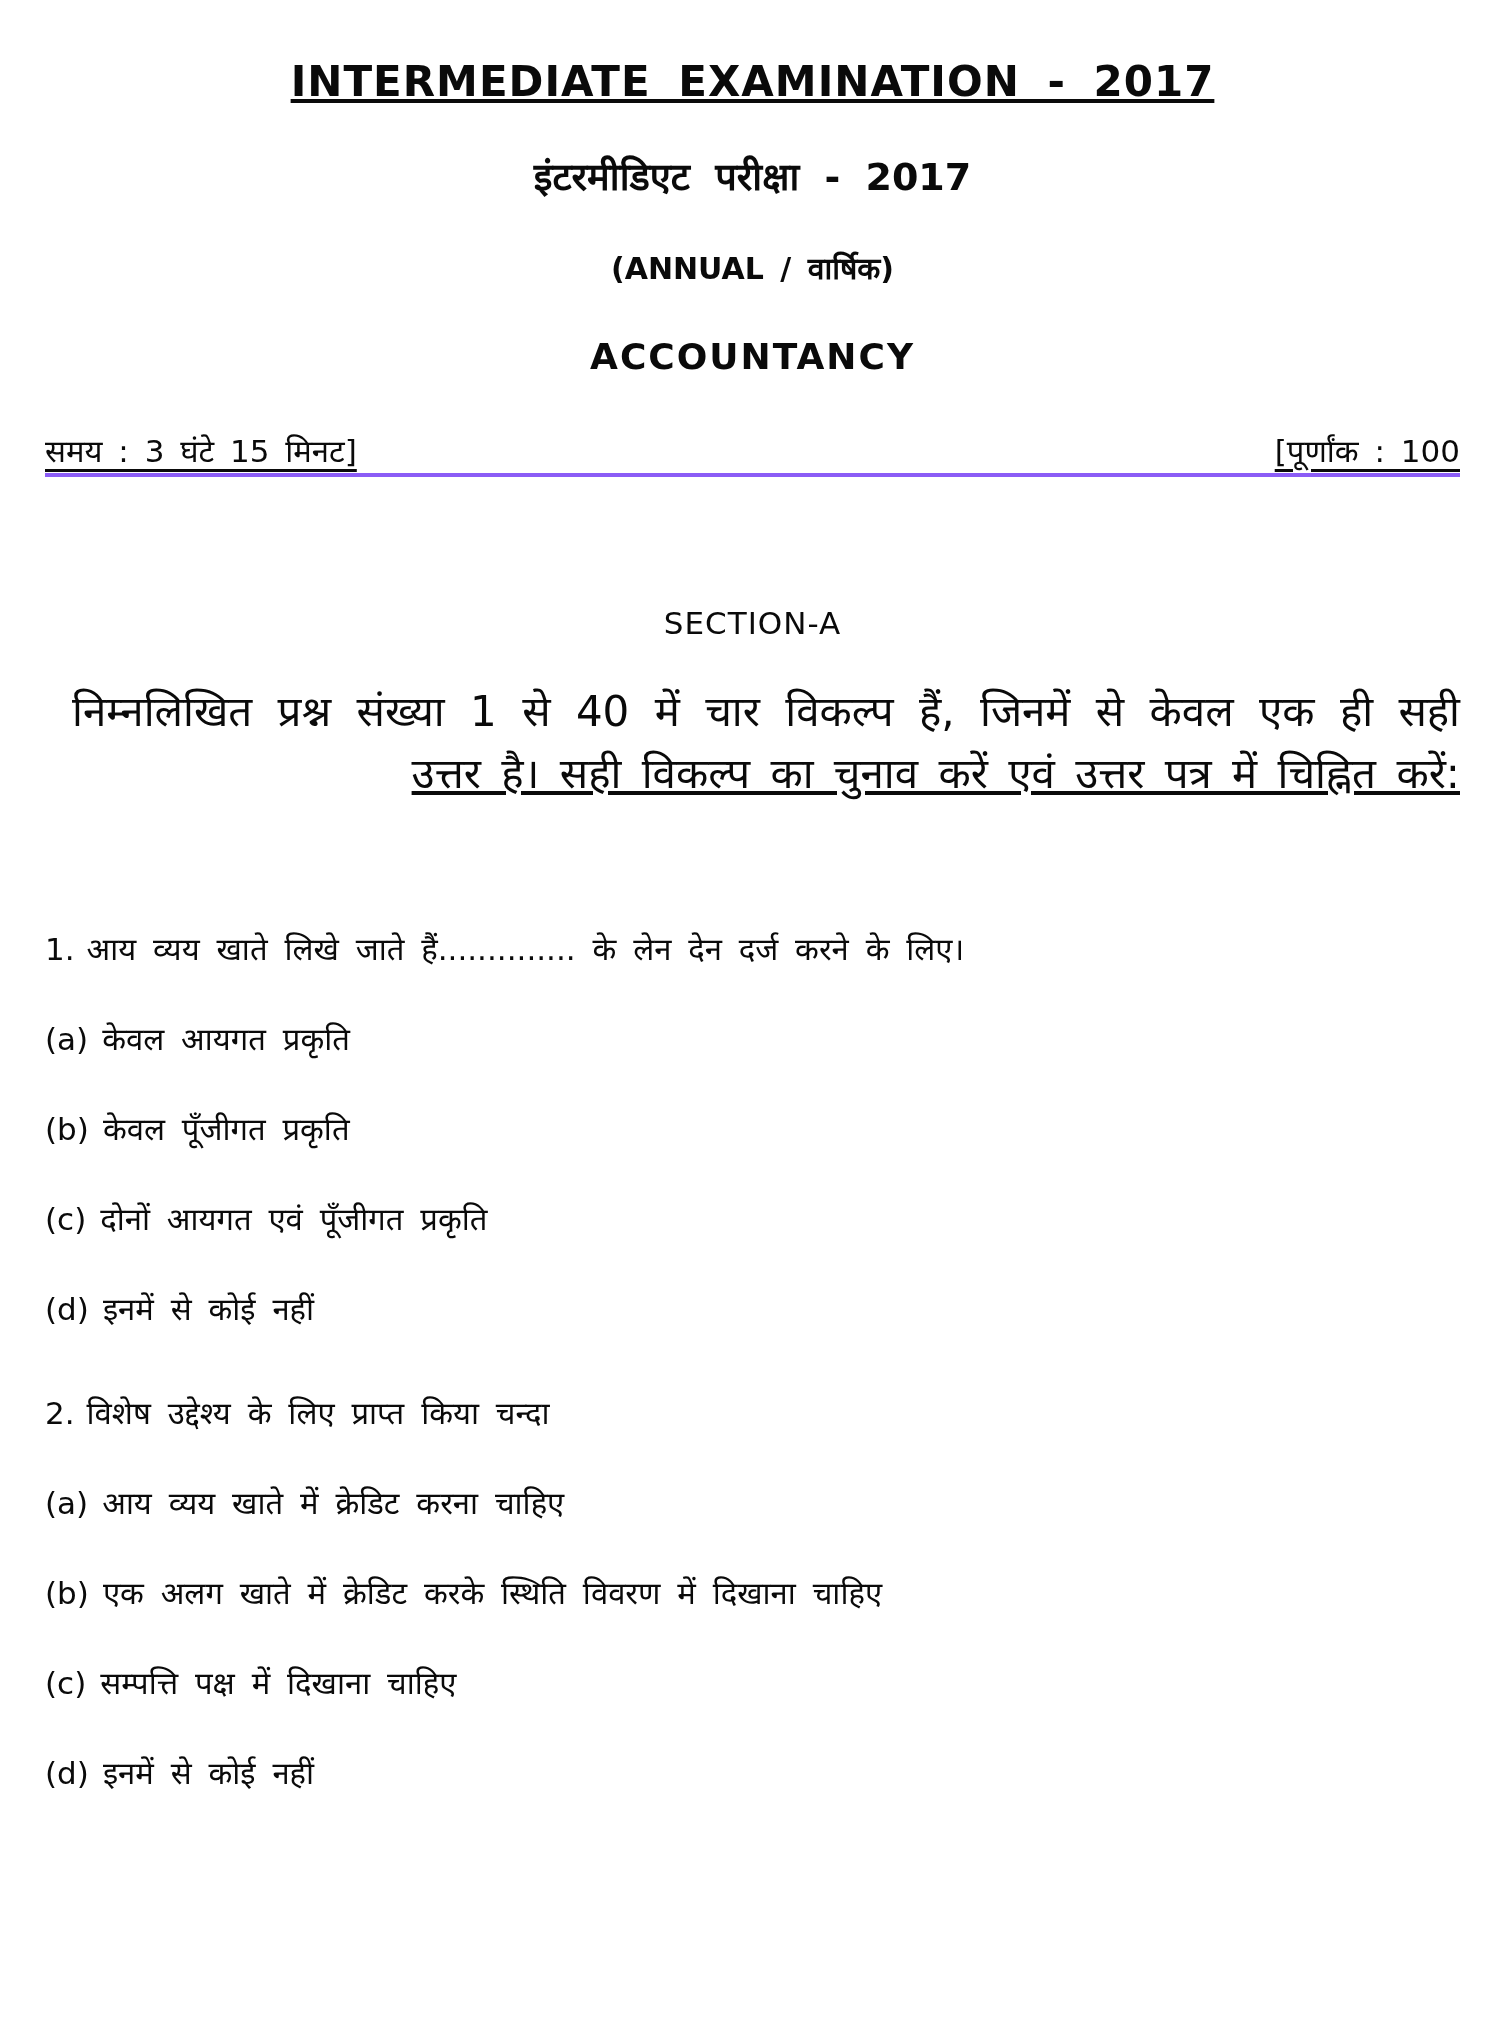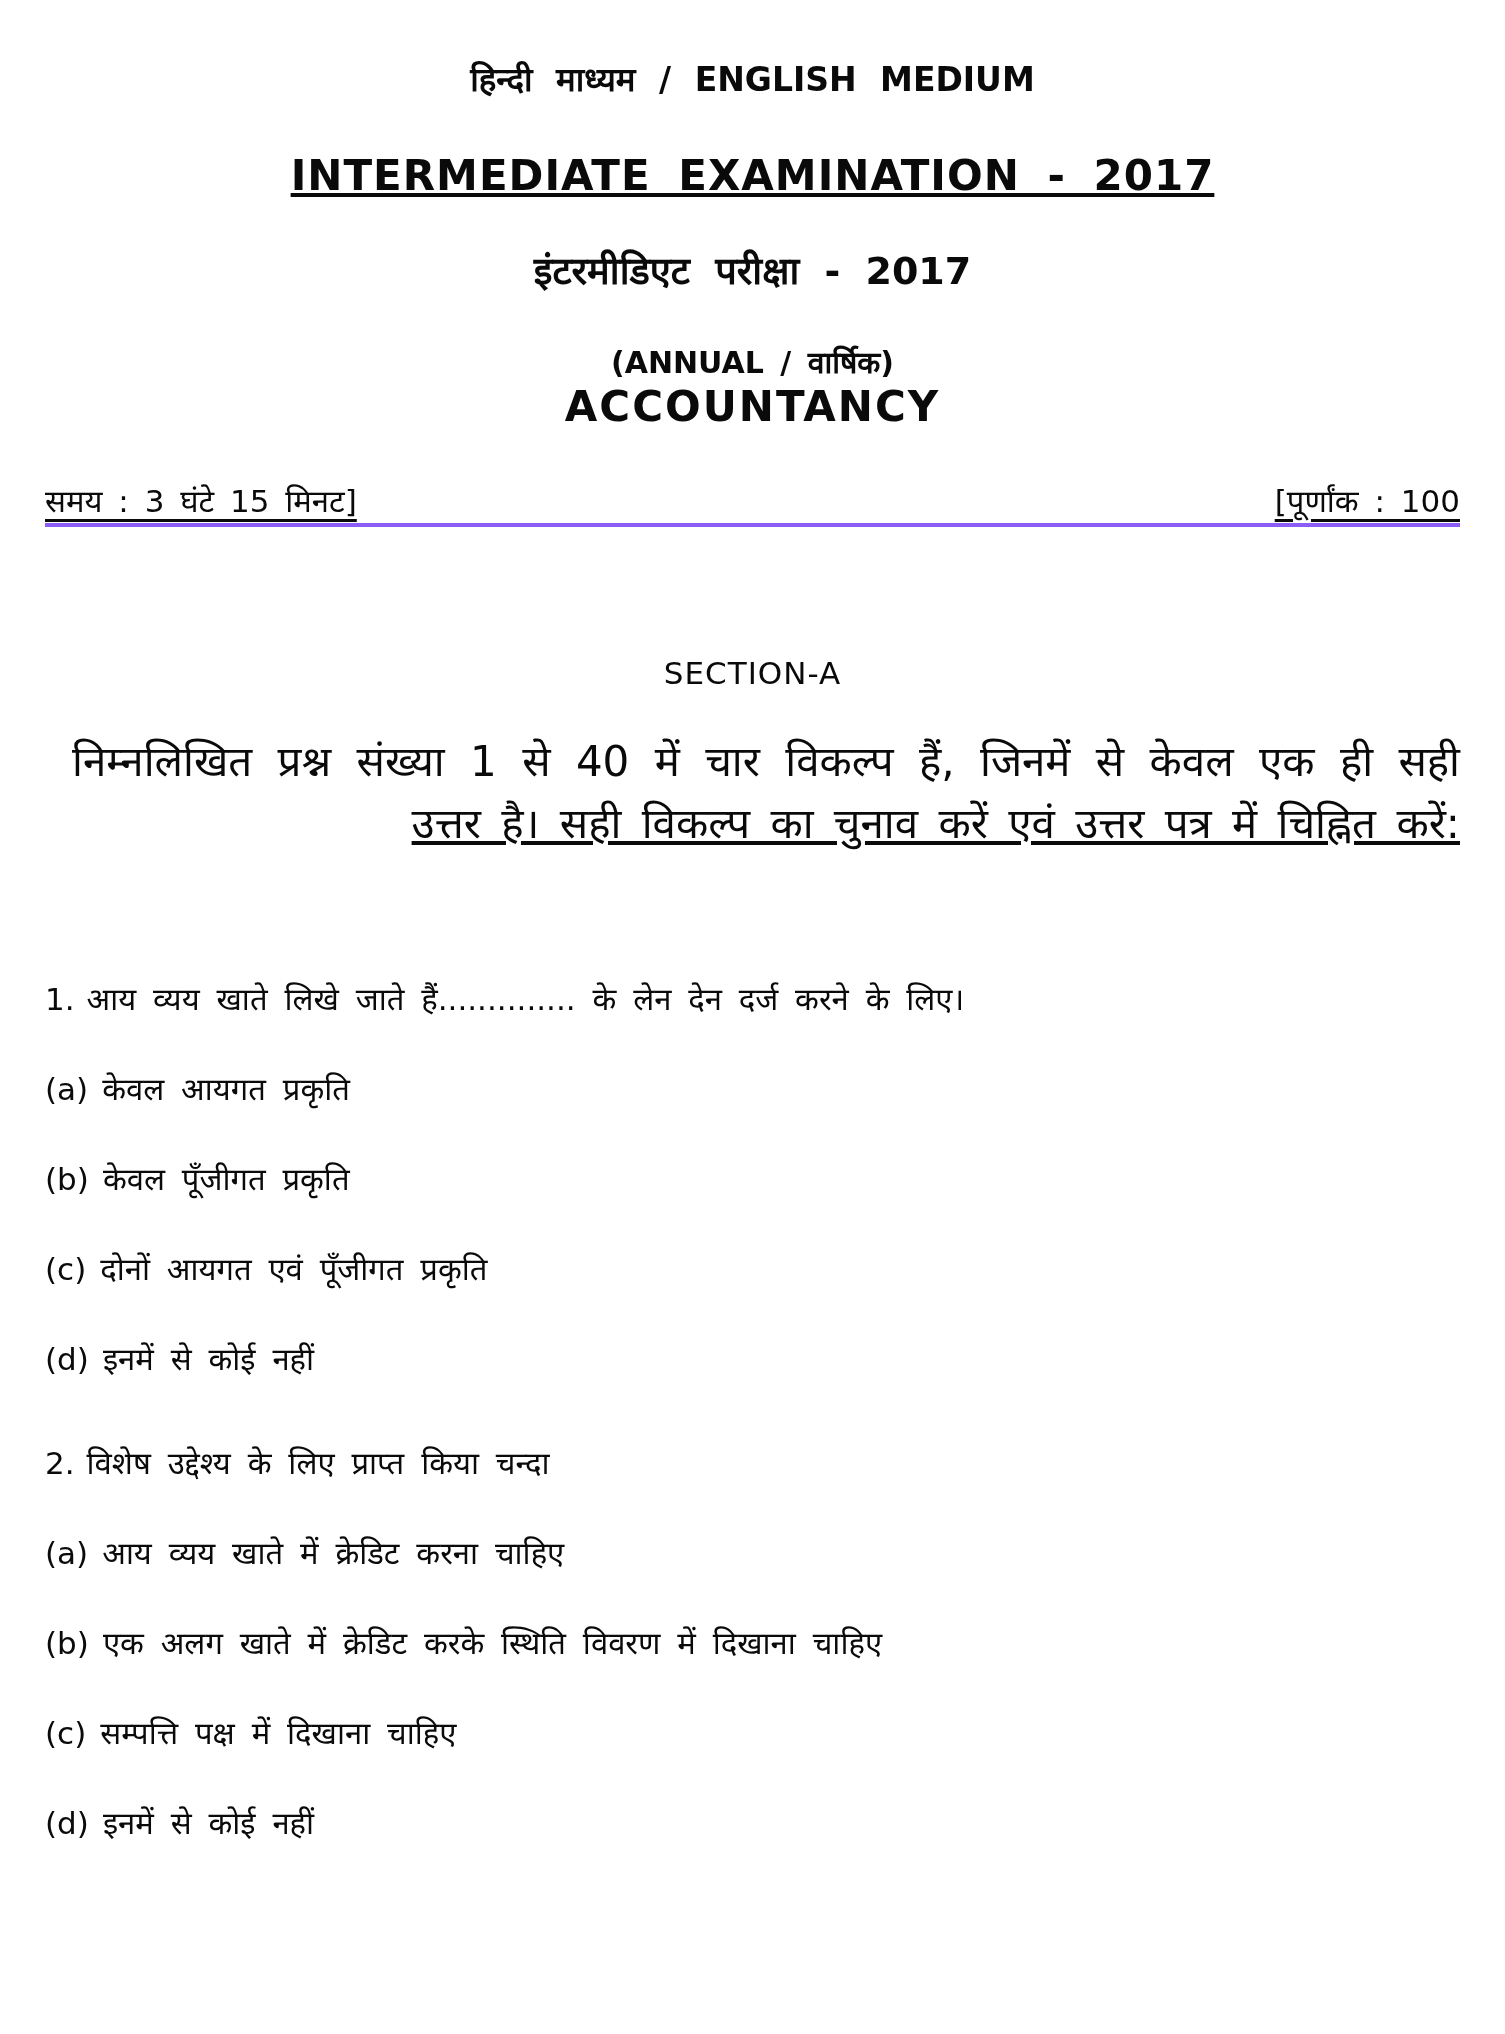--- a/index.html
+++ b/index.html
@@ -13,21 +13,21 @@
   }
   .page { padding: 8px 45px 0 45px; }
 
   
   .hl { text-align: center; font-weight: bold; word-spacing: 12px; }
   .hl1 { font-size: 36px; line-height: 44px; letter-spacing: 1px; }
   .hl2 { font-size: 33px; line-height: 44px; margin-top: 50px; }
   .hl3 { font-size: 42px; line-height: 52px; margin-top: 48px; letter-spacing: 1px; text-decoration: underline; }
   .hl4 { font-size: 38px; line-height: 48px; margin-top: 45px; }
   .hl5 { font-size: 30px; line-height: 40px; margin-top: 48px; word-spacing: 6px; }
-  .hl6 { font-size: 42px; line-height: 48px; letter-spacing: 2px; }
+  .hl6 { font-size: 36px; line-height: 48px; margin-top: 44px; letter-spacing: 2px; }
 
   
   .meta-row {
     display: flex;
     justify-content: space-between;
     align-items: flex-end;
     margin-top: 48px;
     border-bottom: 4px solid #8b5cf6;
     font-size: 31px;
     line-height: 44px;
@@ -59,21 +59,20 @@
   .q-num { margin-right: 12px; }
   .option { margin-top: 46px; line-height: 44px; }
   .opt-label { margin-right: 14px; }
 </style>
 </head>
 <body>
 
 <div class="page">
 
   <header>
-    <div class="hl hl2">हिन्दी माध्यम / ENGLISH MEDIUM</div>
     <div class="hl hl3">INTERMEDIATE EXAMINATION - 2017</div>
     <div class="hl hl4">इंटरमीडिएट परीक्षा - 2017</div>
     <div class="hl hl5">(ANNUAL / वार्षिक)</div>
     <div class="hl hl6">ACCOUNTANCY</div>
   </header>
 
   <div class="meta-row">
     <span>समय : 3 घंटे 15 मिनट]</span>
     <span>[पूर्णांक : 100</span>
   </div>

